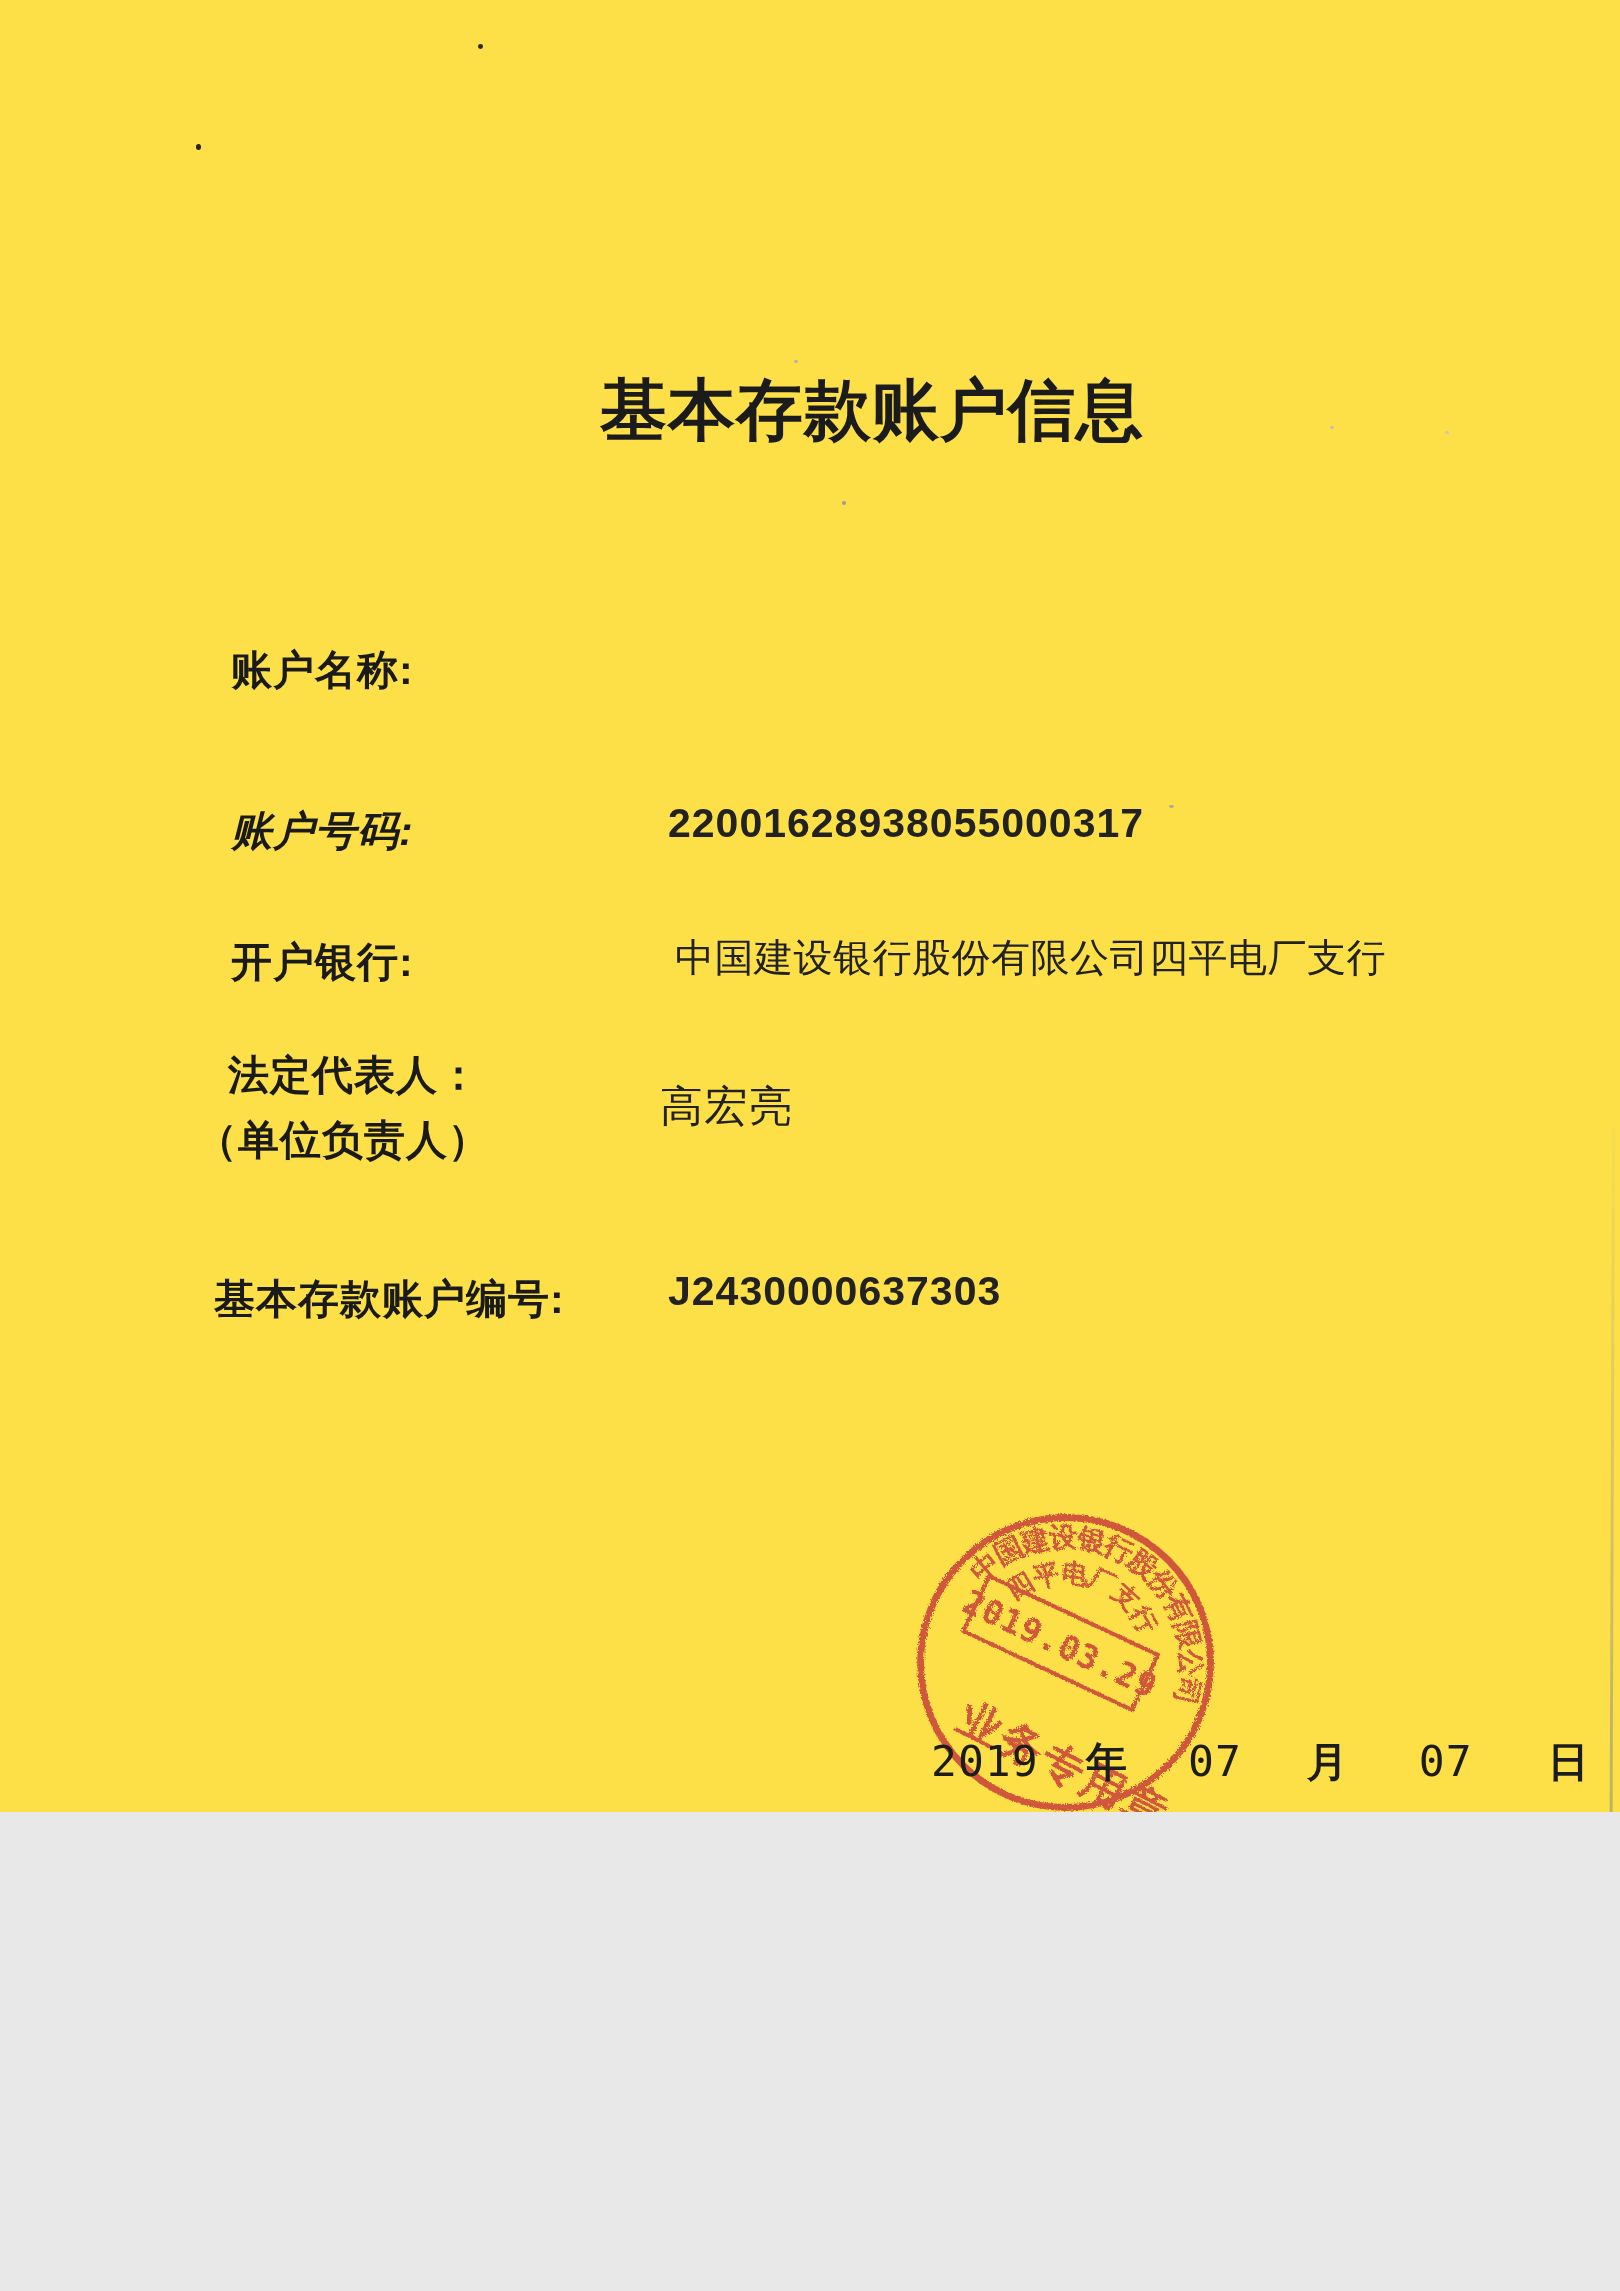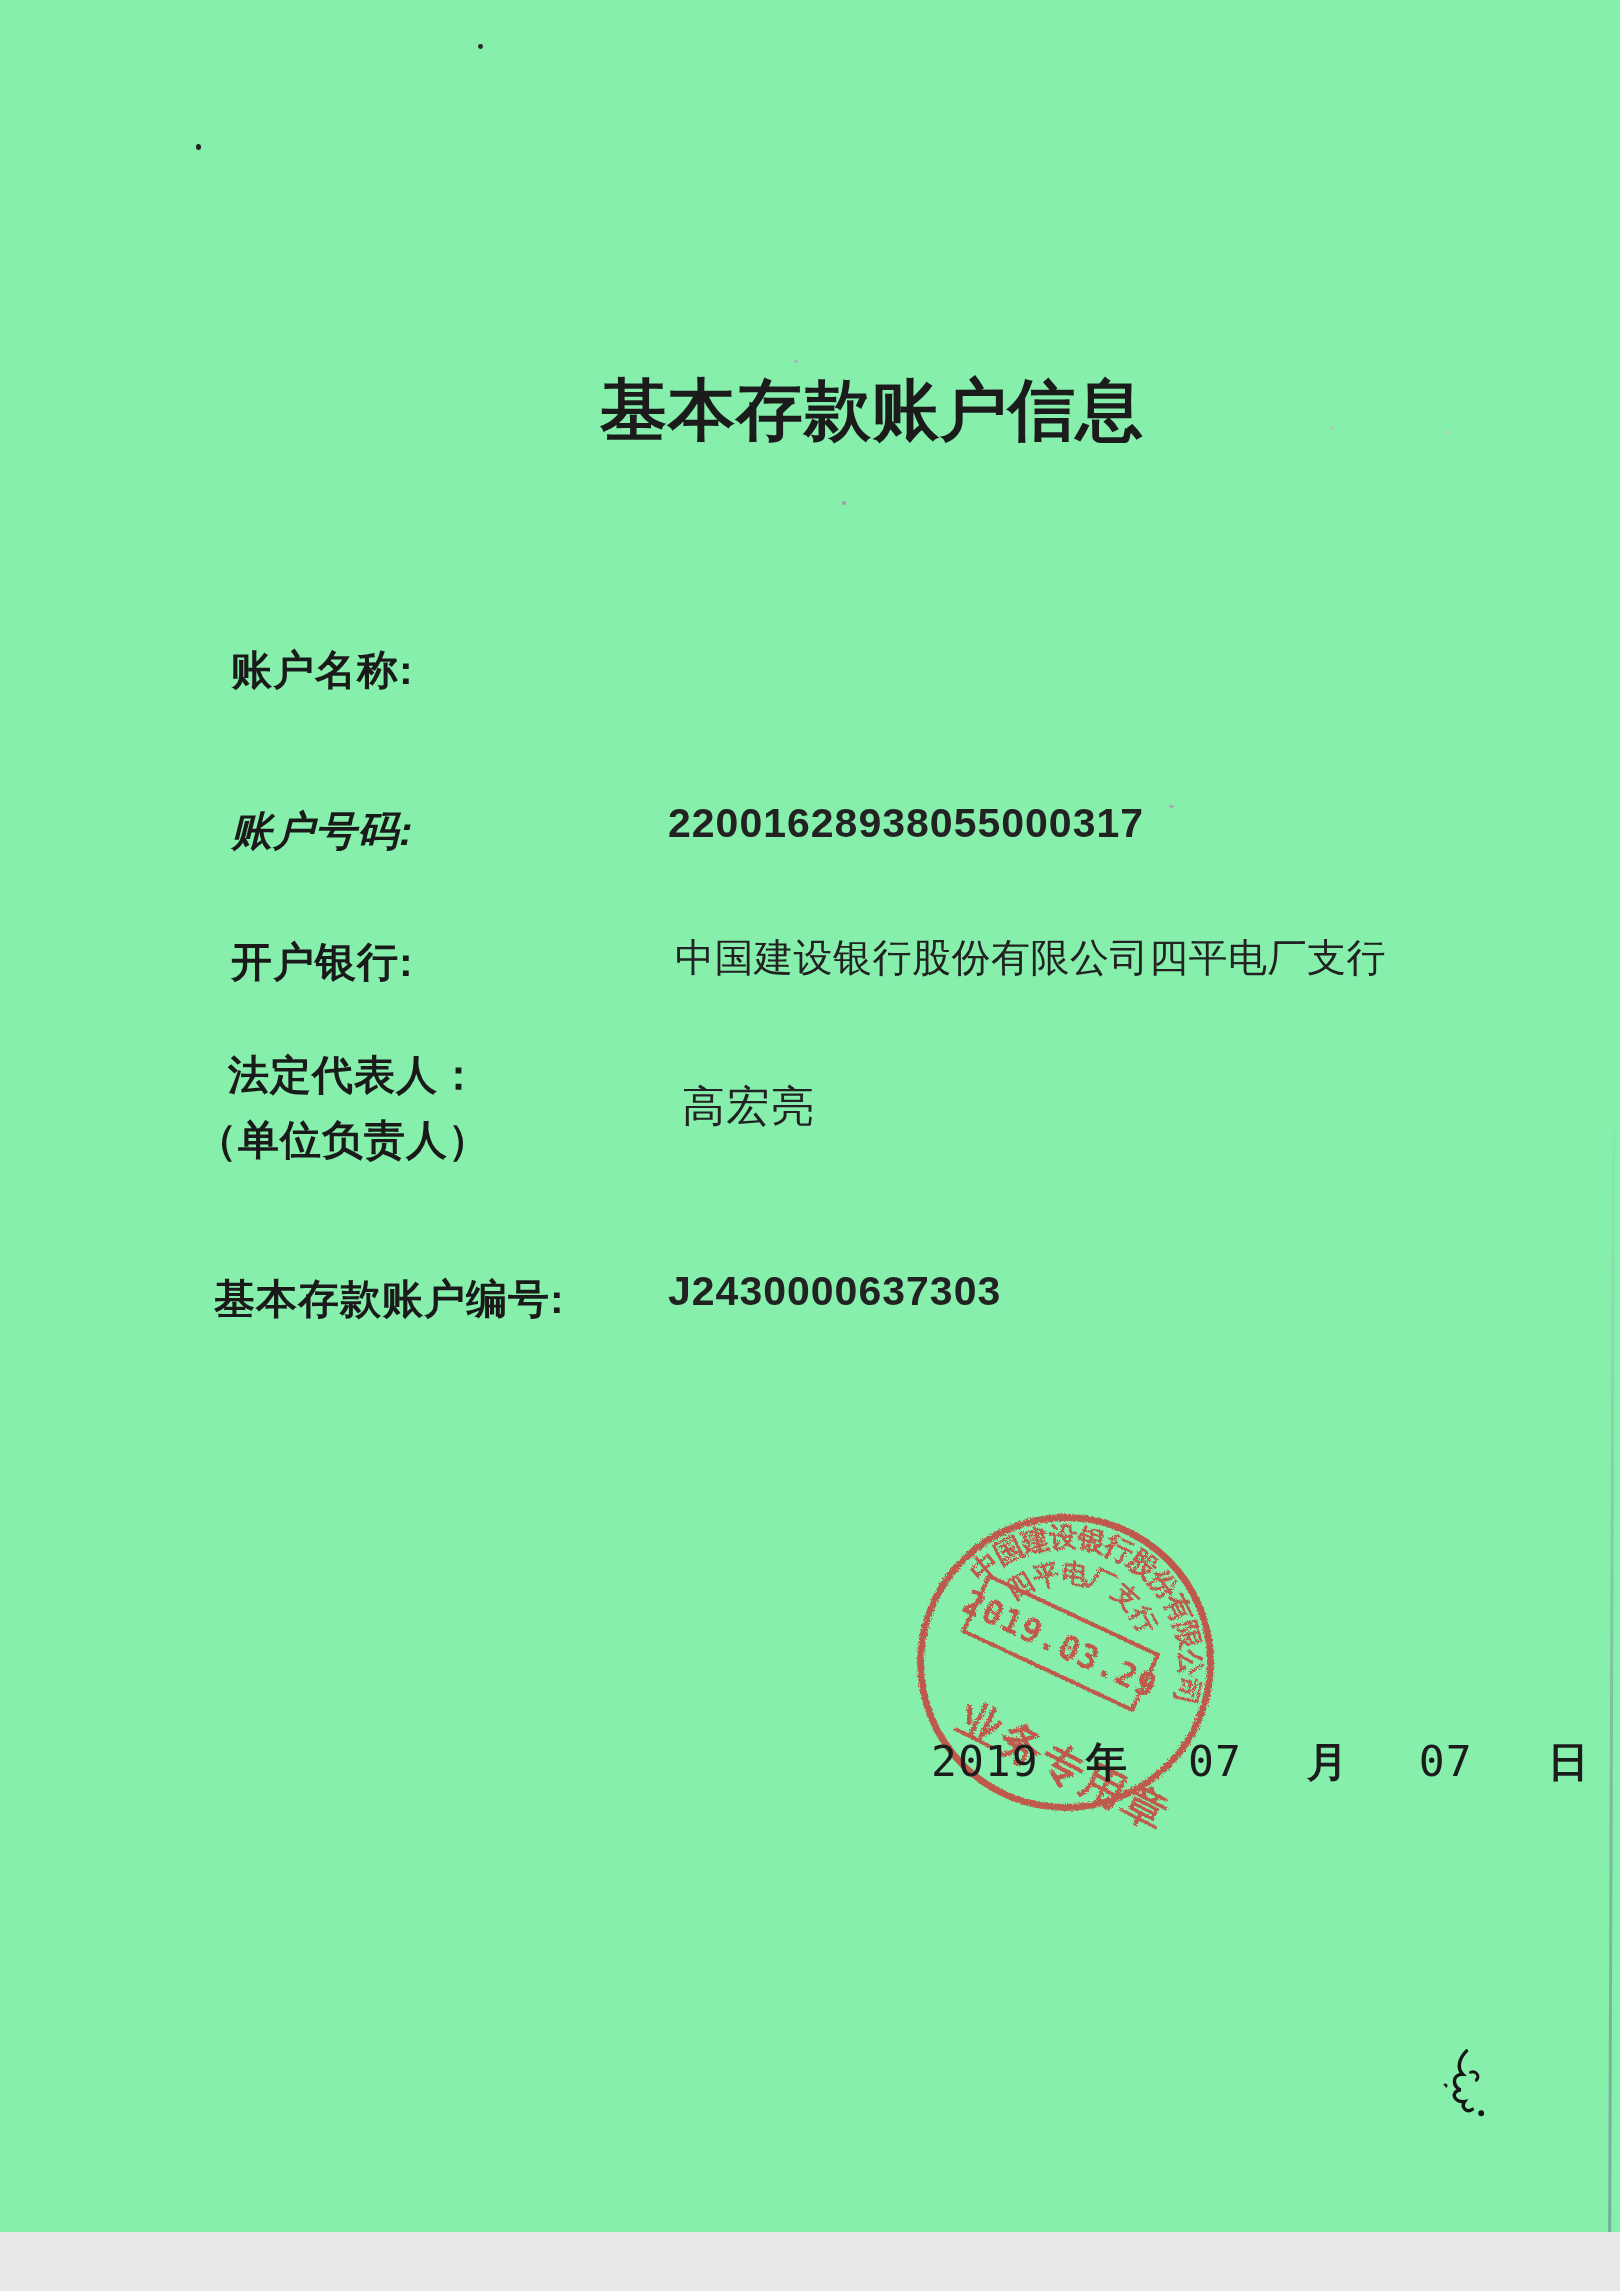--- a/index.html
+++ b/index.html
@@ -1,21 +1,21 @@
 <!DOCTYPE html>
 <html><head>
 <meta charset="utf-8">
 <style>
   * { margin: 0; padding: 0; box-sizing: border-box; }
   html, body { background: #e8e8e8; }
   .page {
     position: relative;
     width: 1620px;
-    height: 2232px;
-    background: #86efac;
+    height: 1812px;
+    background: #fde047;
     overflow: hidden;
     font-family: "Liberation Sans", sans-serif;
     color: #1f1f1f;
   }
   .title {
     position: absolute;
     left: 600px;
     top: 365px;
     font-family: "Liberation Serif", serif;
     font-weight: 700;
@@ -93,21 +93,21 @@
   <div class="label" style="left:231px; top:643px;">账户名称:</div>
 
   <div class="label" style="left:231px; top:804px;font-style:italic;">账户号码:</div>
   <div class="value num" style="left:668px; top:800px;">22001628938055000317</div>
 
   <div class="label" style="left:231px; top:935px;">开户银行:</div>
   <div class="value bank" style="left:667px; top:931px;">中国建设银行股份有限公司四平电厂支行</div>
 
   <div class="label" style="left:228px; top:1048px;">法定代表人：</div>
   <div class="label" style="left:196px; top:1113px;">（单位负责人）</div>
-  <div class="value serif" style="left:682px; top:1078px;">高宏亮</div>
+  <div class="value serif" style="left:660px; top:1078px;">高宏亮</div>
 
   <div class="label" style="left:214px; top:1272px;">基本存款账户编号:</div>
   <div class="value num" style="left:668px; top:1268px;">J2430000637303</div>
 
   <svg class="stamp-svg" width="337" height="337" viewBox="0 0 344 344">
     <defs>
       <filter id="roughen" x="-10%" y="-10%" width="120%" height="120%">
         <feTurbulence type="fractalNoise" baseFrequency="0.55" numOctaves="2" result="n"></feTurbulence>
         <feDisplacementMap in="SourceGraphic" in2="n" scale="5"></feDisplacementMap>
       </filter>

